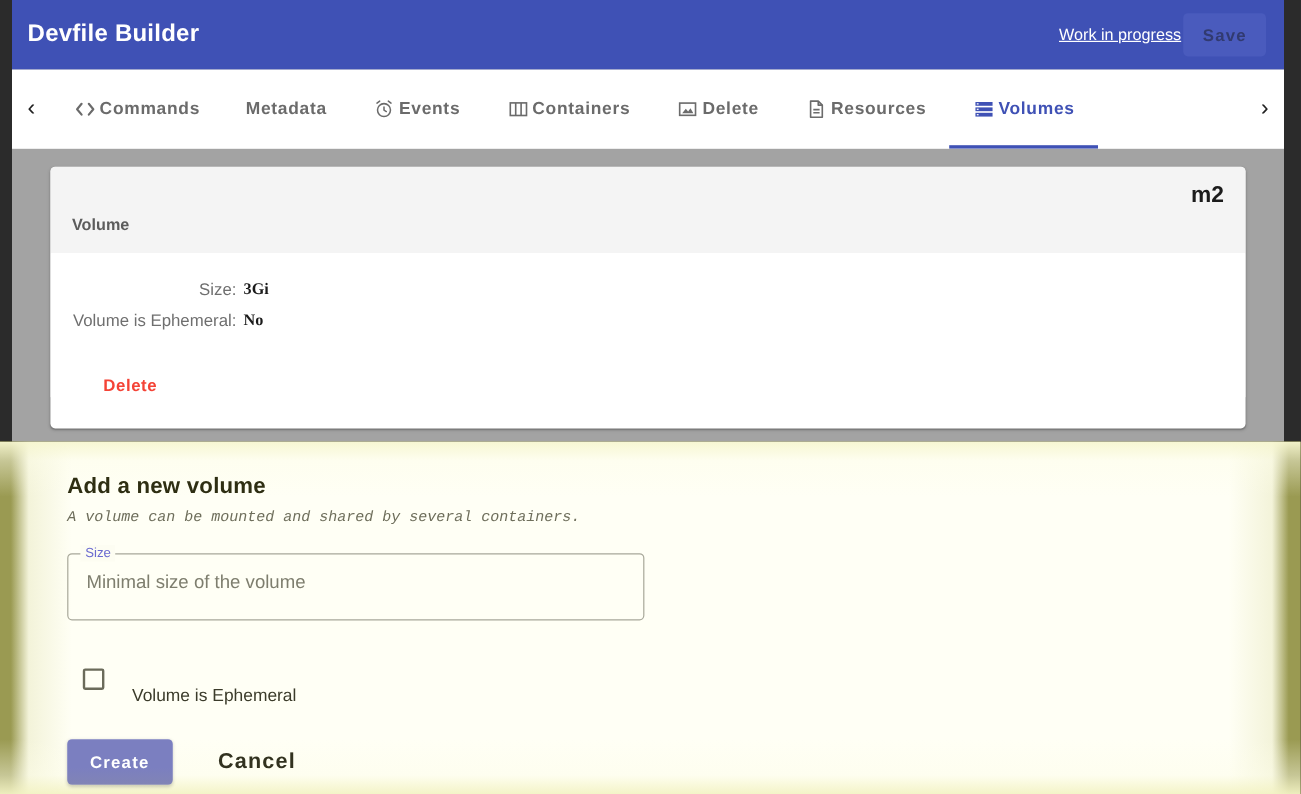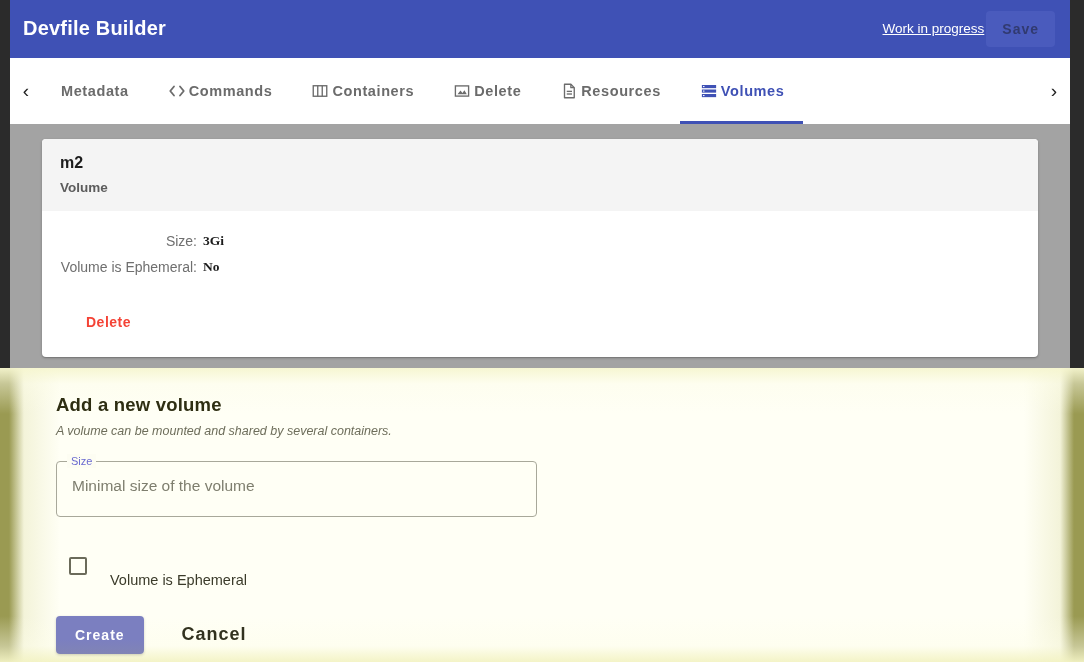--- a/index.html
+++ b/index.html
@@ -166,24 +166,25 @@
     box-shadow: 0 1px 3px rgba(0,0,0,.20), 0 1px 1px rgba(0,0,0,.14);
     overflow: hidden;
   }
   .card-header {
     height: 72px;
     background: #f4f4f4;
     padding: 12px 18px 0 18px;
     box-sizing: border-box;
   }
   .card-title {
-    font-size: 16px;
+    font-size: 19px;
     font-weight: bold;
     color: #1c1c1c;
     line-height: 24px;
+    text-align: right;
   }
   .card-subtitle {
     font-size: 13.5px;
     font-weight: bold;
     color: #5c5c5c;
     line-height: 20px;
     margin-top: 3px;
   }
   .card-body {
     padding: 22px 0 0 0;
@@ -274,20 +275,21 @@
     font-size: 18.5px;
     font-weight: bold;
     color: #2e2e12;
     letter-spacing: .2px;
   }
   .panel-desc {
     font-size: 12.5px;
     font-style: italic;
     color: #6e6e5b;
     margin-top: 8px;
+    font-family: Liberation Mono, monospace;
   }
 
   .fields-row {
     display: flex;
     gap: 3px;
     margin-top: 23px;
   }
   .field {
     position: relative;
     height: 56px;
@@ -401,33 +403,44 @@
         <a class="wip-link" href="#">Work in progress</a>
         <button class="save-button">Save</button>
       </div>
     </div>
 
     <div class="tabbar">
       <div class="tab-arrow">‹</div>
       <div class="tabs-scroll">
 
         <div class="tab">
-          <span>Metadata</span>
-        </div>
-
-        <div class="tab">
           <span class="ticon">
             <svg width="18" height="18" viewBox="0 0 24 24" fill="none" stroke="#6b6b6b" stroke-width="2.4" stroke-linecap="round" stroke-linejoin="round">
                 <polyline points="8,6 3,12 8,18"></polyline>
                 <polyline points="16,6 21,12 16,18"></polyline>
               </svg>
           </span>
           <span>Commands</span>
         </div>
 
+        <div class="tab">
+          <span>Metadata</span>
+        </div>
+
+        <div class="tab">
+          <span class="ticon">
+            <svg width="18" height="18" viewBox="0 0 24 24" fill="none" stroke="#6b6b6b" stroke-width="1.7">
+                <circle cx="12" cy="13" r="7.2"></circle>
+                <polyline points="12,9.5 12,13 14.6,14.6" stroke-linecap="round"></polyline>
+                <path d="M4.2 5.2 L7.2 3.0" stroke-linecap="round"></path>
+                <path d="M19.8 5.2 L16.8 3.0" stroke-linecap="round"></path>
+              </svg>
+          </span>
+          <span>Events</span>
+        </div>
 
         <div class="tab">
           <span class="ticon">
             <svg width="18" height="18" viewBox="0 0 24 24" fill="none" stroke="#6b6b6b" stroke-width="1.8">
                 <rect x="3" y="5" width="18" height="14"></rect>
                 <line x1="9" y1="5" x2="9" y2="19"></line>
                 <line x1="15" y1="5" x2="15" y2="19"></line>
               </svg>
           </span>
           <span>Containers</span>

